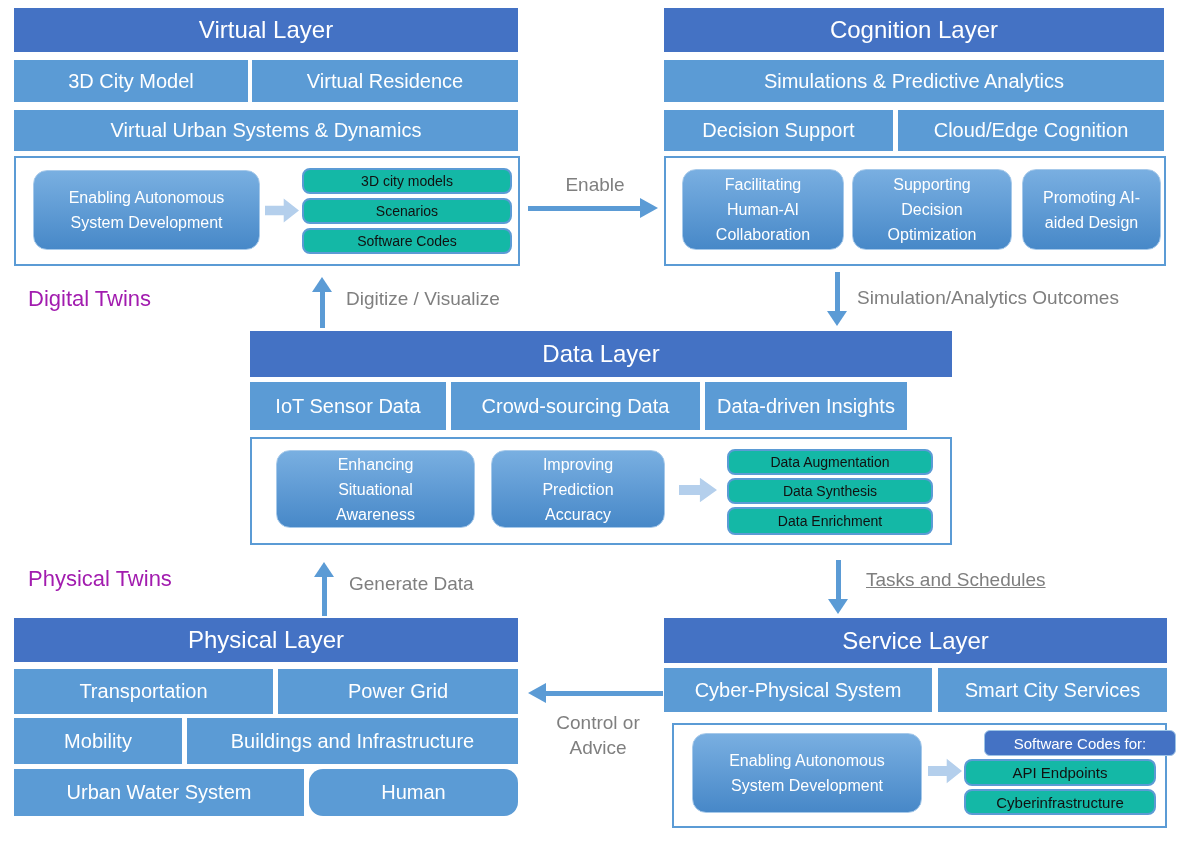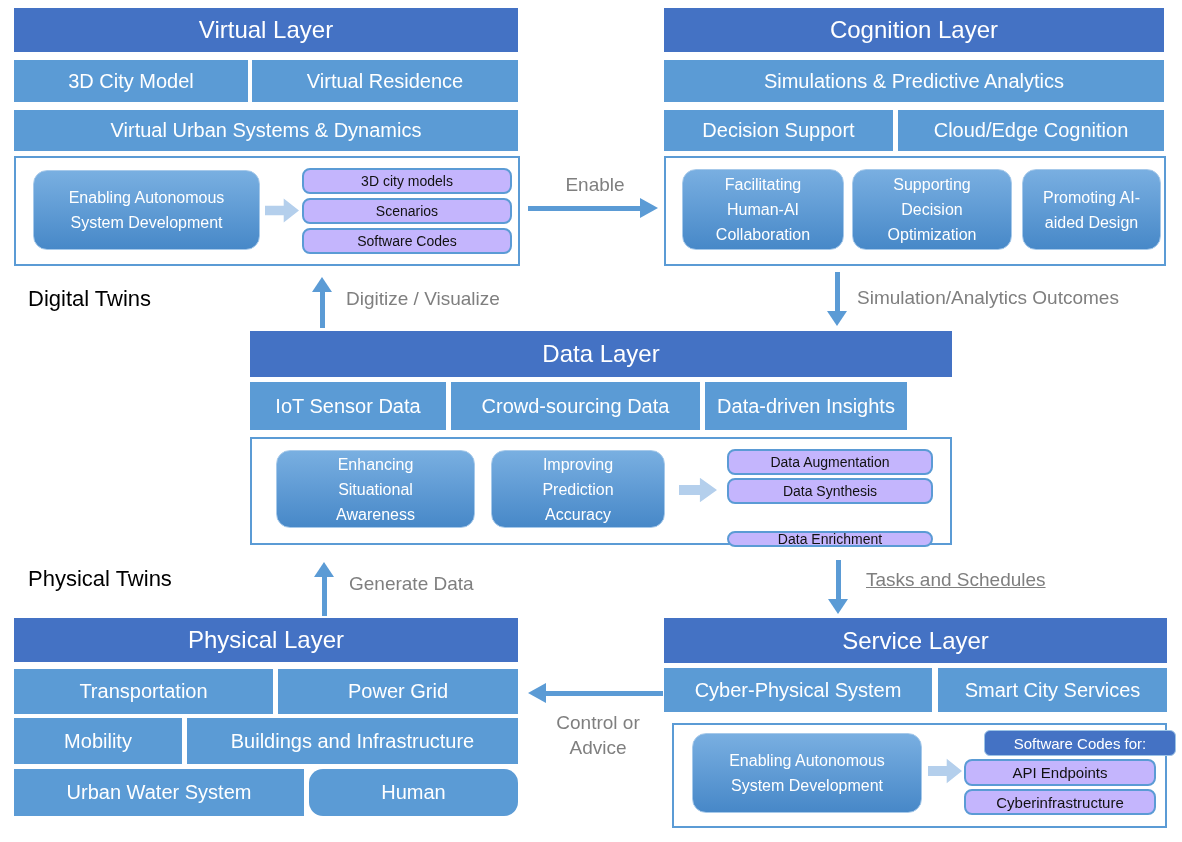--- a/index.html
+++ b/index.html
@@ -7,28 +7,28 @@
            font-family:"Liberation Sans",sans-serif;}
   .abs{position:absolute;box-sizing:border-box;}
   .hdr{background:var(--c-dark,#4472C4);color:#fff;font-size:24px;
        display:flex;align-items:center;justify-content:center;text-align:right;}
   .cell{background:var(--c-light,#5B9BD5);color:#fff;font-size:20px;
         display:flex;align-items:center;justify-content:center;text-align:center;}
   .panel{background:#fff;border:2px solid var(--c-light,#5B9BD5);}
   .grad{background:linear-gradient(180deg,#79AFE1 0%,#4788C8 100%);
         border:1px solid #A6C9EA;border-radius:14px;color:#fff;font-size:16px;line-height:25px;
         display:flex;align-items:center;justify-content:center;text-align:center;}
-  .pill{background:#c4b5fd;border:2px solid var(--c-light,#5B9BD5);border-radius:8px;color:#111;
+  .pill{background:#14b8a6;border:2px solid var(--c-light,#5B9BD5);border-radius:8px;color:#111;
         font-size:14px;display:flex;align-items:center;justify-content:center;text-align:center;}
   .pill-dark{background:var(--c-dark,#4472C4);border:1px solid #9DC3E6;border-radius:6px;color:#fff;
         font-size:15px;display:flex;align-items:center;justify-content:center;text-align:center;}
   .blockarrow{background:#B4CFEC;
         clip-path:polygon(0% 32%,55% 32%,55% 6%,100% 50%,55% 94%,55% 68%,0% 68%);}
   .glabel{color:#7F7F7F;font-size:19px;white-space:nowrap;}
-  .twins{color:#000000;font-size:22px;white-space:nowrap;}
+  .twins{color:#a21caf;font-size:22px;white-space:nowrap;}
   .shaft{background:var(--c-light,#5B9BD5);}
   .head-up{width:0;height:0;border-left:10px solid transparent;border-right:10px solid transparent;
            border-bottom:15px solid var(--c-light,#5B9BD5);}
   .head-down{width:0;height:0;border-left:10px solid transparent;border-right:10px solid transparent;
            border-top:15px solid var(--c-light,#5B9BD5);}
   .head-right{width:0;height:0;border-top:10px solid transparent;border-bottom:10px solid transparent;
            border-left:18px solid var(--c-light,#5B9BD5);}
   .head-left{width:0;height:0;border-top:10px solid transparent;border-bottom:10px solid transparent;
            border-right:18px solid var(--c-light,#5B9BD5);}
 </style>
@@ -77,21 +77,21 @@
   <div class="abs cell" style="left:250px;top:382px;width:196px;height:48px;">IoT Sensor Data</div>
   <div class="abs cell" style="left:451px;top:382px;width:249px;height:48px;">Crowd-sourcing Data</div>
   <div class="abs cell" style="left:705px;top:382px;width:202px;height:48px;">Data-driven Insights</div>
 
   <div class="abs panel" style="left:250px;top:437px;width:702px;height:108px;"></div>
   <div class="abs grad" style="left:276px;top:450px;width:199px;height:78px;padding:0 30px;">Enhancing Situational Awareness</div>
   <div class="abs grad" style="left:491px;top:450px;width:174px;height:78px;padding:0 24px;">Improving Prediction Accuracy</div>
   <div class="abs blockarrow" style="left:679px;top:476px;width:38px;height:28px;"></div>
   <div class="abs pill" style="left:727px;top:449px;width:206px;height:26px;">Data Augmentation</div>
   <div class="abs pill" style="left:727px;top:478px;width:206px;height:26px;">Data Synthesis</div>
-  <div class="abs pill" style="left:727px;top:507px;width:206px;height:16px;margin-top:24px;">Data Enrichment</div>
+  <div class="abs pill" style="left:727px;top:507px;width:206px;height:28px;">Data Enrichment</div>
 
   <div class="abs twins" style="left:28px;top:566px;">Physical Twins</div>
 
   <div class="abs head-up" style="left:314px;top:562px;"></div>
   <div class="abs shaft" style="left:322px;top:576px;width:5px;height:40px;"></div>
   <div class="abs glabel" style="left:349px;top:573px;">Generate Data</div>
 
   <div class="abs shaft" style="left:836px;top:560px;width:5px;height:40px;"></div>
   <div class="abs head-down" style="left:828px;top:599px;"></div>
   <div class="abs glabel" style="left:866px;top:569px;text-decoration:underline;">Tasks and Schedules</div>

